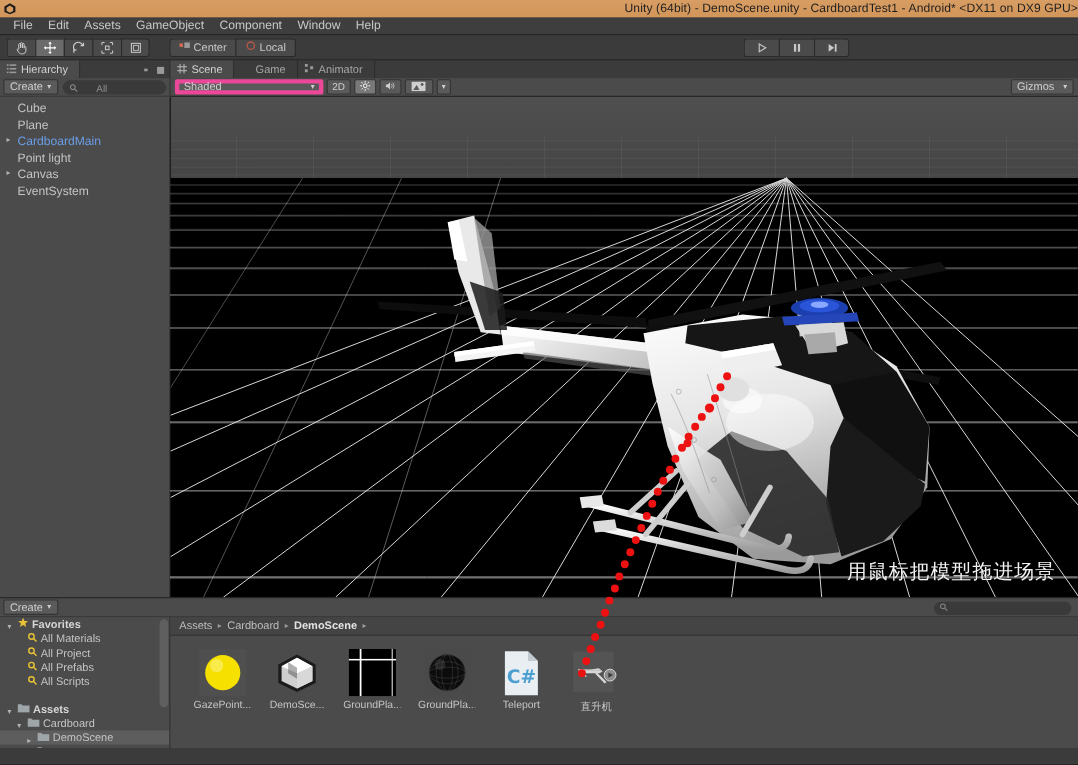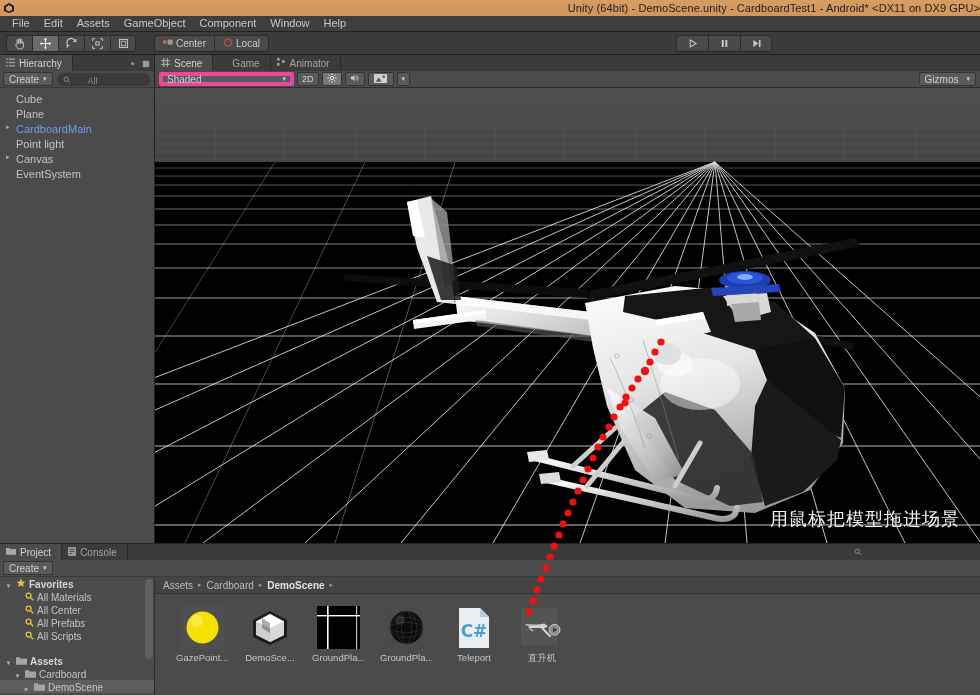--- a/index.html
+++ b/index.html
@@ -614,41 +614,20 @@
           <path d="M384 386 L404 384 L406 394 L386 396 Z" fill="#dcdcdc"></path>
         </g>
 
       </svg>
 
       <div class="scene-note">用鼠标把模型拖进场景</div>
     </div>
   </div>
 
   <div class="project">
-    <div class="p-tabbar">
-      <div class="tab active">
-        <span class="ticon">
-          <svg width="10" height="8" viewBox="0 0 12 9" fill="#a8a8a8">
-              <path d="M0 1h4l1 1.2h7V9H0z"></path>
-            </svg>
-        </span>
-        <span>Project</span>
-      </div>
-      <div class="tab">
-        <span class="ticon">
-          <svg width="8" height="9" viewBox="0 0 9 10" fill="#9a9a9a">
-              <rect x="0" y="0" width="9" height="10" rx="1"></rect>
-              <rect x="1.6" y="2" width="5.8" height="1" fill="#4b4b4b"></rect>
-              <rect x="1.6" y="4.4" width="5.8" height="1" fill="#4b4b4b"></rect>
-              <rect x="1.6" y="6.8" width="3.4" height="1" fill="#4b4b4b"></rect>
-            </svg>
-        </span>
-        <span>Console</span>
-      </div>
-    </div>
 
     <div class="p-toolbar">
       <div class="create-btn">
         <span>Create</span>
         <span style="font-size:7px">▾</span>
       </div>
       <div class="p-searchbar">
         <div class="p-search-pill">
           <span>
             <svg width="8" height="8" viewBox="0 0 10 10" fill="none" stroke="#8a8a8a" stroke-width="1.2">
@@ -684,21 +663,21 @@
           <span>All Materials</span>
         </div>
         <div class="t-row">
           <span class="tw ind1"></span>
           <span>
             <svg width="9" height="9" viewBox="0 0 11 11" fill="none" stroke="#e8c235" stroke-width="1.6">
                 <circle cx="4.4" cy="4.4" r="3"></circle>
                 <path d="M6.8 6.8L10 10"></path>
               </svg>
           </span>
-          <span>All Center</span>
+          <span>All Project</span>
         </div>
         <div class="t-row">
           <span class="tw ind1"></span>
           <span>
             <svg width="9" height="9" viewBox="0 0 11 11" fill="none" stroke="#e8c235" stroke-width="1.6">
                 <circle cx="4.4" cy="4.4" r="3"></circle>
                 <path d="M6.8 6.8L10 10"></path>
               </svg>
           </span>
           <span>All Prefabs</span>

